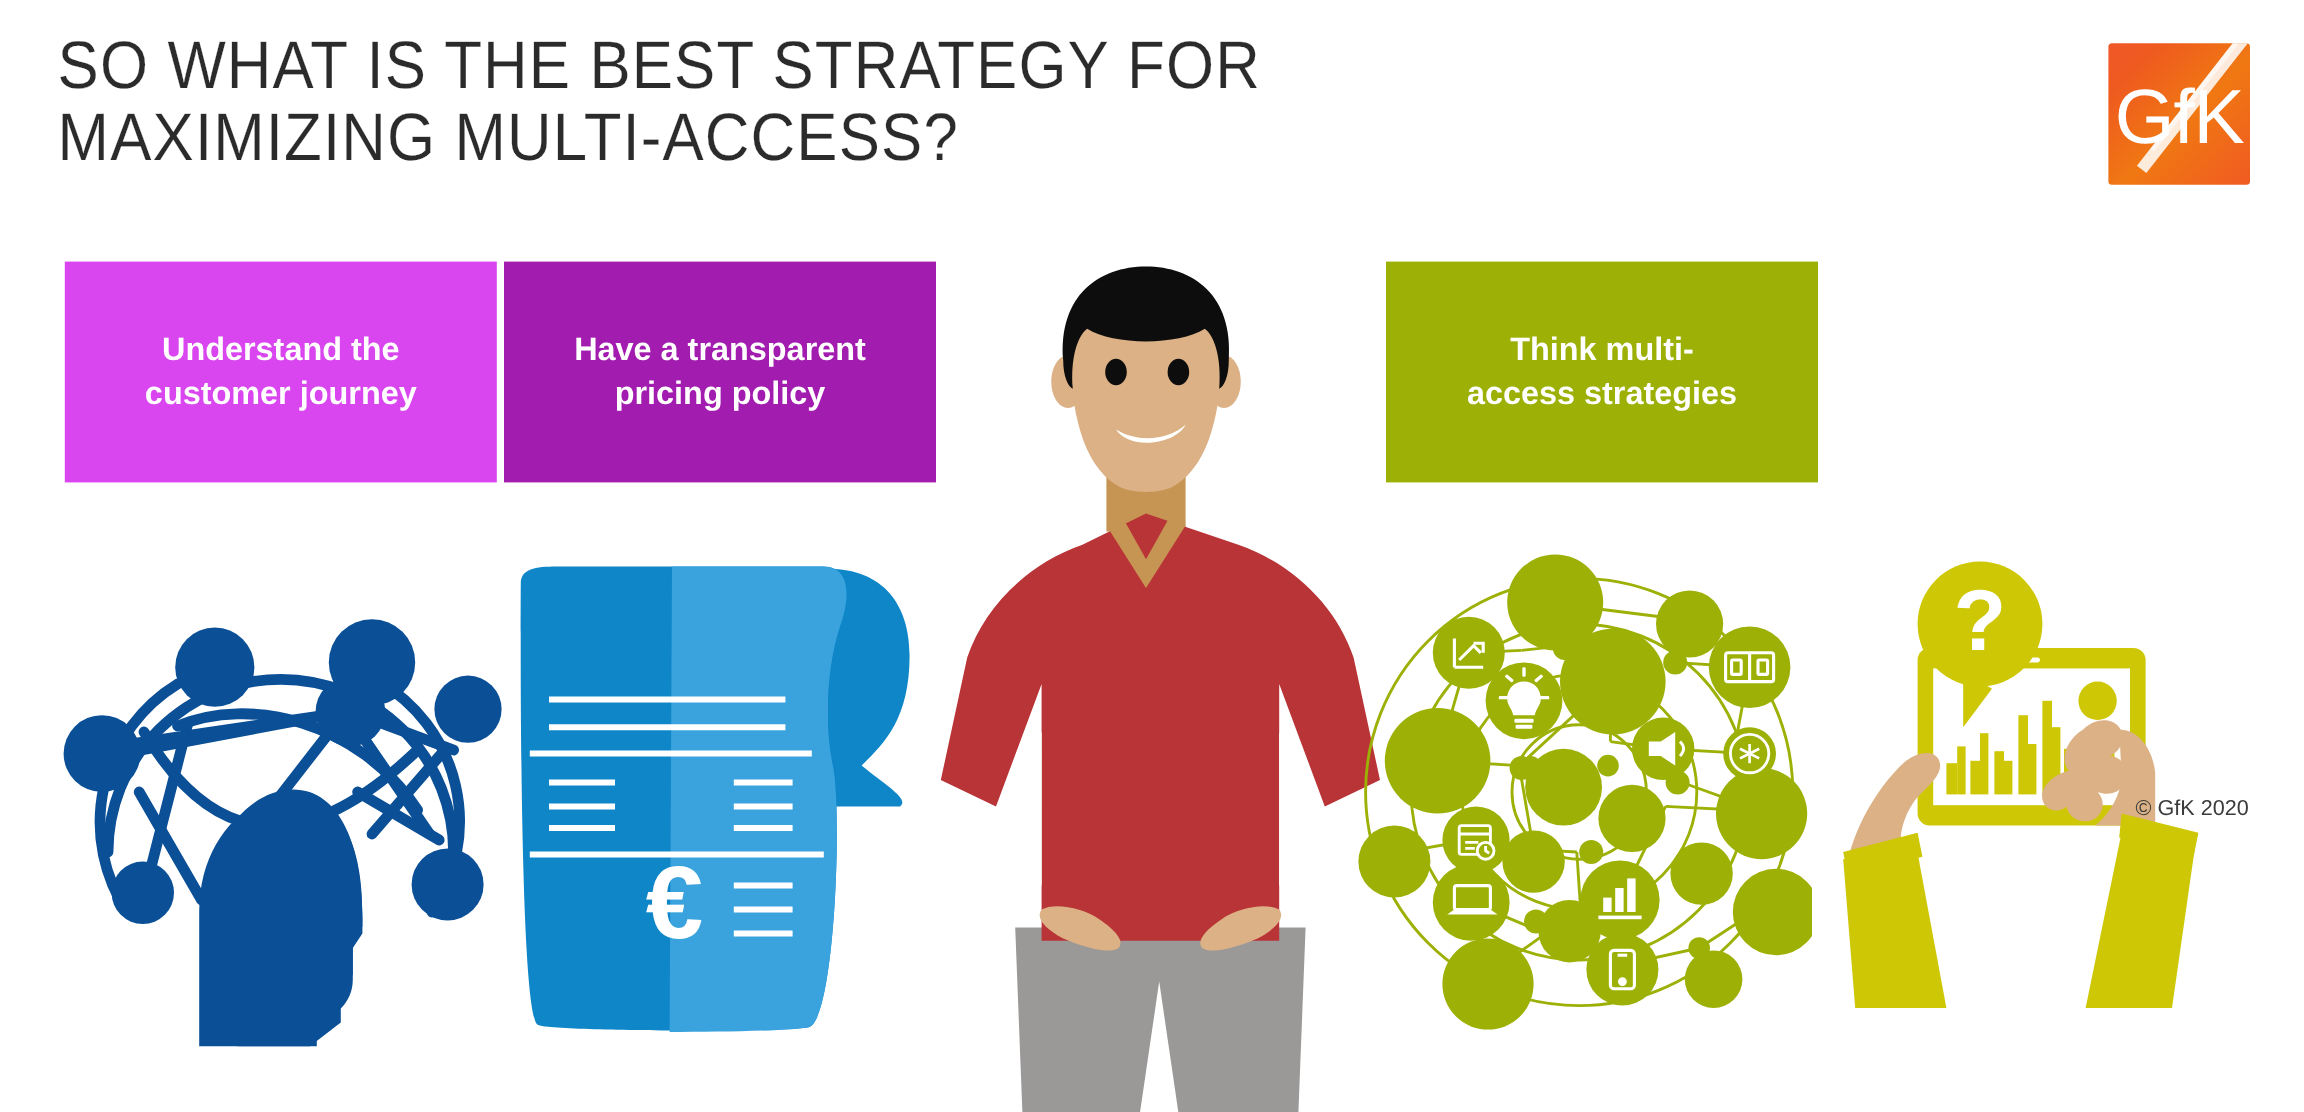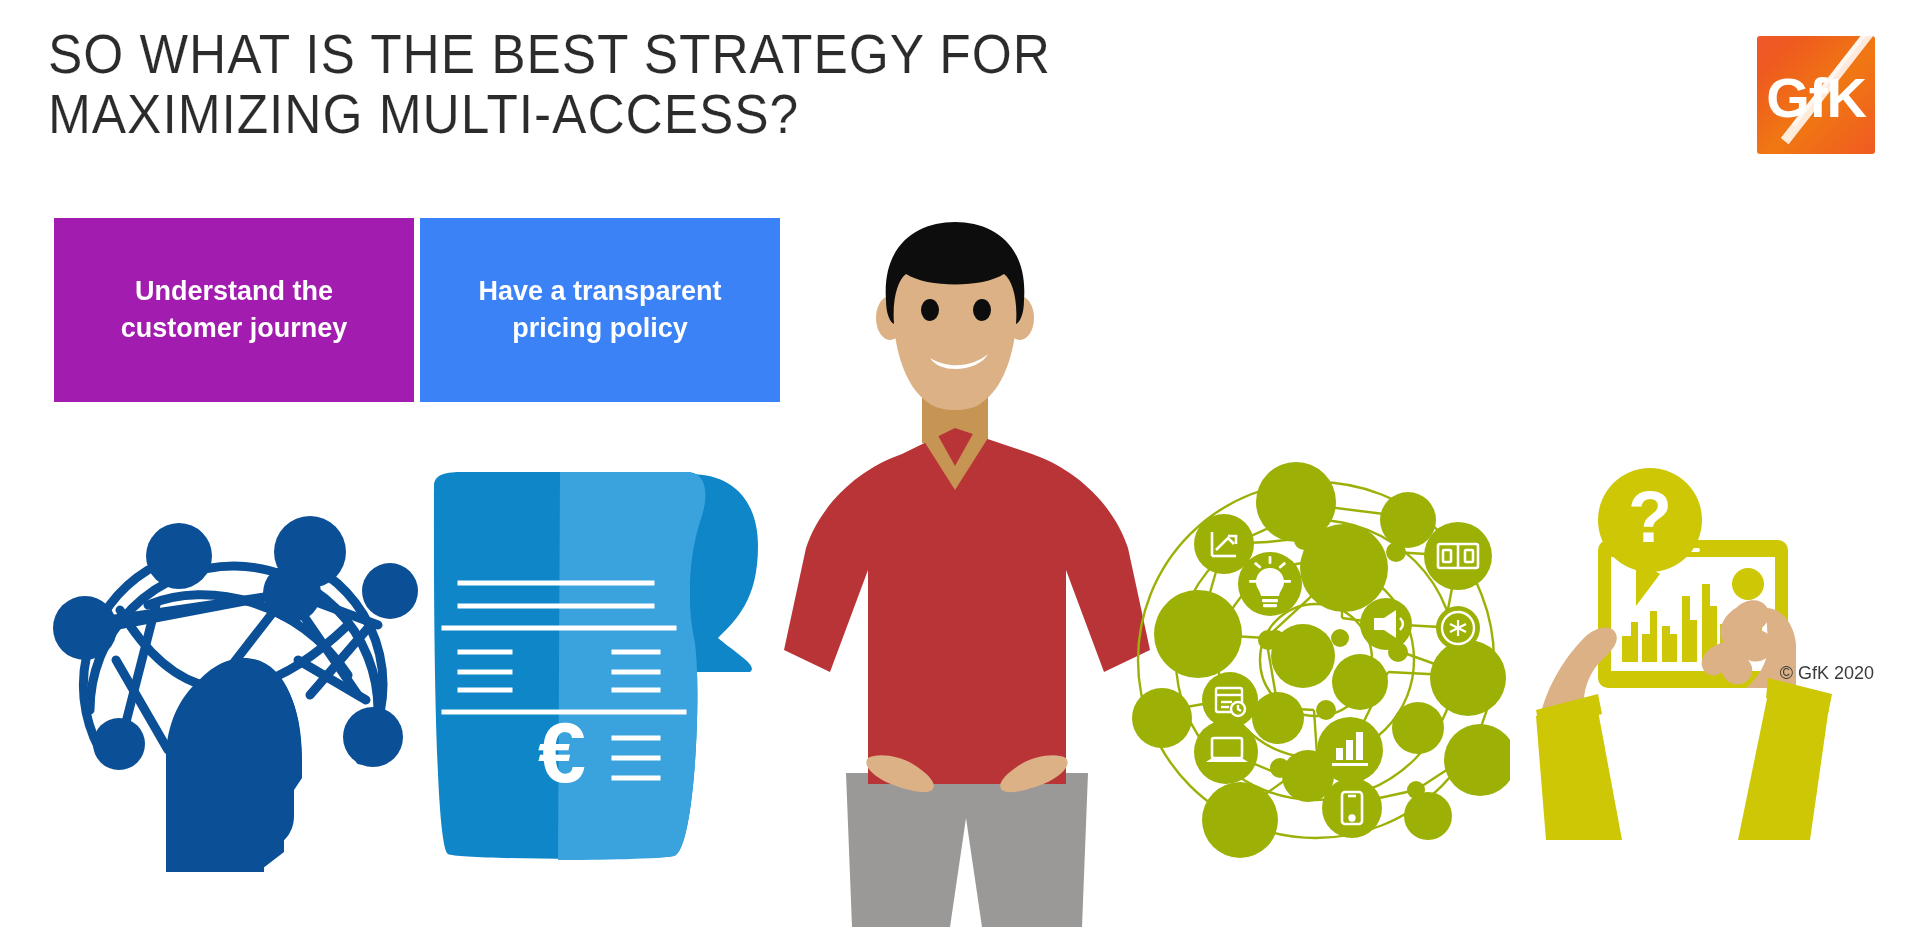--- a/index.html
+++ b/index.html
@@ -19,21 +19,21 @@
 
   
   .logo{position:absolute;left:1757px;top:36px;width:118px;height:118px;
         border-radius:3px;overflow:hidden;
         background:linear-gradient(135deg,#f0582a 0%,#ee5a1f 18%,#f07812 55%,#f05a22 100%);}
   .logo .streak{position:absolute;right:-6px;top:-10px;width:10px;height:150px;
         background:rgba(255,255,255,.85);transform:rotate(38deg);transform-origin:top right;}
   .logo .streak2{position:absolute;right:6px;top:-4px;width:4px;height:120px;
         background:rgba(255,255,255,.55);transform:rotate(38deg);transform-origin:top right;}
   .logo .gfk{position:absolute;left:0;right:0;top:52%;transform:translateY(-50%);
-        text-align:center;color:#fff;font-size:56px;font-weight:700;letter-spacing:-1px;
+        text-align:center;color:#fff;font-size:64px;font-weight:400;letter-spacing:-1px;
         font-family:"Liberation Sans",sans-serif;}
 
   
   .box{position:absolute;top:218px;height:184px;display:flex;align-items:center;justify-content:center;}
   .box span{color:#fff;font-size:27px;line-height:37px;text-align:center;font-weight:600;
             font-family:"Liberation Sans",sans-serif;white-space:pre-line;}
   #box0{left:54px;width:360px;}
   #box1{left:420px;width:360px;}
   #box2{left:1155px;width:360px;}
   #box3{left:1521px;width:360px;}
@@ -59,27 +59,31 @@
     <span class="ln">SO WHAT IS THE BEST STRATEGY FOR</span>
     <span class="ln">MAXIMIZING MULTI-ACCESS?</span>
   </div>
 
   <div class="logo">
     <div class="streak"></div>
     <div class="streak2"></div>
     <div class="gfk">GfK</div>
   </div>
 
-  <div class="box" id="box0" style="background:#a21caf">
+  <div class="box" id="box0" style="background:#d946ef">
     <span>Understand the
 customer journey</span>
   </div>
-  <div class="box" id="box1" style="background:#3b82f6">
+  <div class="box" id="box1" style="background:#a21caf">
     <span>Have a transparent
 pricing policy</span>
+  </div>
+  <div class="box" id="box2" style="background:#9cb006">
+    <span>Think multi-
+access strategies</span>
   </div>
 
   <div class="art" id="art-journey">
     <svg viewBox="0 0 372 412" xmlns="http://www.w3.org/2000/svg">
       <g fill="none" stroke="#0b4f96" stroke-width="9" stroke-linecap="round">
         <path d="M42 250 A140 140 0 0 1 330 250"></path>
         <path d="M58 300 A135 135 0 0 1 100 110"></path>
         <path d="M312 300 A135 135 0 0 0 268 108"></path>
         <path d="M100 145 C160 120 250 140 300 215"></path>
         <path d="M72 150 C120 230 190 270 300 165"></path>

